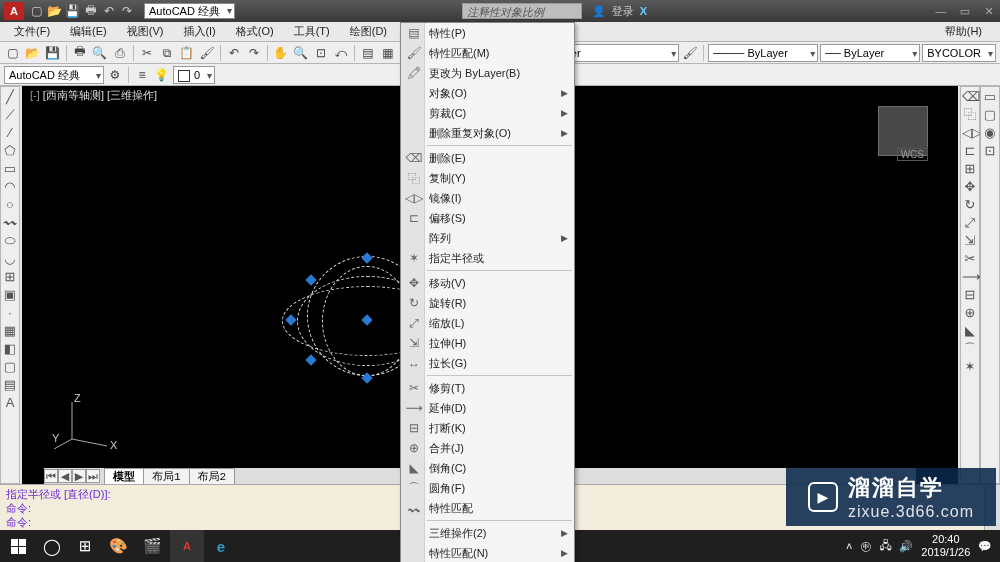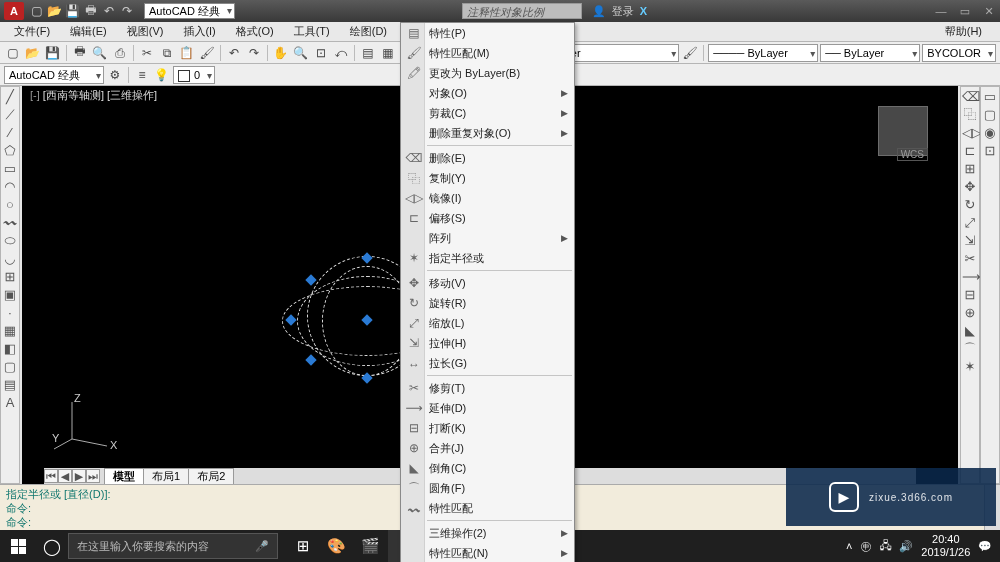--- a/index.html
+++ b/index.html
@@ -39,24 +39,24 @@
 .view-label{ position:absolute; left:8px; top:2px; color:#ddd; font-size:11px;}
 .view-label .dash{ color:#999;}
 
 .ucs{ position:absolute; left:30px; bottom:30px; color:#bbb;}
 .viewcube{ position:absolute; right:30px; top:20px; width:50px; height:50px; background:#5a5a5a; border:1px solid #888; transform:rotate(0deg); opacity:.8;}
 .wcs-label{ position:absolute; right:30px; top:62px; color:#999; font-size:10px; border:1px solid #555; padding:0 3px;}
 
 .sheet-tabs{ position:absolute; left:22px; right:42px; bottom:0; height:16px; background:#ddd; display:flex; align-items:center; font-size:10px;}
 .sheet-tabs .nav{ display:flex; gap:0; margin-right:4px;}
 .sheet-tabs .nav span{ width:14px;height:14px; border:1px solid #999; background:#f5f5f5; text-align:center; line-height:12px; color:#555;}
-.sheet-tabs .tab{ padding:0 8px; background:#f2f2f2; border:1px solid #999; border-bottom:none; margin-right:-1px;}
+.sheet-tabs .tab{ padding:0 8px; background:#f2f2f2; border:1px solid #999; border-bottom:none; margin-right:-1px;font-family:Liberation Mono, monospace;}
 .sheet-tabs .tab.active{ background:#fff; font-weight:bold;}
 
-.cmd-area{ height:48px; background:#f2ecdc; border-top:1px solid #aaa; padding:2px 6px; font-family:SimSun,monospace; font-size:12px; color:#0f766e; line-height:14px; position:relative;}
+.cmd-area{ height:48px; background:#f2ecdc; border-top:1px solid #aaa; padding:2px 6px; font-family:SimSun,monospace; font-size:12px; color:#6d28d9; line-height:14px; position:relative;}
 .cmd-scroll{ position:absolute; right:0; top:0; bottom:0; width:16px; background:#ddd; border-left:1px solid #aaa;}
 
 .status-bar2{ height:18px; background:#eee; border-top:1px solid #b5b5b5; padding:0 6px; display:flex; align-items:center; font-size:11px; color:#333;}
 
 
 .ctx-menu{ position:absolute; left:400px; top:22px; width:175px; background:#f5f5f5; border:1px solid #8a8a8a; box-shadow:2px 2px 4px rgba(0,0,0,.3); z-index:100;}
 .ctx-item{ display:flex; align-items:center; height:20px; padding:0 6px 0 28px; position:relative; color:#222;}
 .ctx-item .ico{ position:absolute; left:4px; width:18px; text-align:center; color:#666; font-size:12px;}
 .ctx-item .arrow{ margin-left:auto; color:#555; font-size:9px;}
 .ctx-sep{ height:1px; background:#c5c5c5; margin:2px 2px 2px 26px;}
@@ -71,21 +71,21 @@
 .taskbar .search-tb{ flex:0 0 210px; height:26px; background:#333; border:1px solid #555; display:flex; align-items:center; padding:0 8px; color:#bbb; margin-right:8px;}
 .taskbar .search-tb .mic{ margin-left:auto;}
 .taskbar .tb-app{ width:34px; height:32px; display:flex;align-items:center;justify-content:center; font-size:15px;}
 .taskbar .tray{ margin-left:auto; display:flex; align-items:center; gap:8px; padding-right:8px; font-size:11px;}
 .taskbar .clock{ text-align:center; line-height:13px; font-size:11px;}
 
 
 .watermark{ position:absolute; right:4px; bottom:36px; width:210px; height:58px; background:rgba(10,40,75,.88); color:#fff; display:flex; align-items:center; justify-content:center; gap:10px; z-index:50;}
 .watermark .play{ width:30px;height:30px; border:2px solid #fff; border-radius:6px; display:flex;align-items:center;justify-content:center; font-size:14px;}
 .watermark .text-main{ font-size:22px; font-weight:bold; letter-spacing:2px;}
-.watermark .text-sub{ font-size:10px; letter-spacing:1px; opacity:.85;}
+.watermark .text-sub{ font-size:16px; letter-spacing:1px; opacity:.85;}
 
 
 .drawing{ position:absolute; left:245px; top:160px; width:220px; height:160px; }
 .ellipse{ position:absolute; border:1px dashed #ddd; border-radius:50%;}
 .grip{ position:absolute; width:8px; height:8px; background:#2a7ad4; transform:rotate(45deg);}
 </style>
 </head>
 <body>
 
 <div class="title-bar">
@@ -384,38 +384,35 @@
   <div class="ctx-item">
       <span>特性匹配(N)</span>
       <span class="arrow">▶</span>
     </div>
 
 </div>
 
 <div class="watermark">
   <div class="play">▶</div>
   <div>
+    <div class="text-main">溜溜自学</div>
     <div class="text-sub">zixue.3d66.com</div>
   </div>
 </div>
 
 <div class="taskbar">
   <div class="start">
       <div class="start-grid">
         <span></span>
         <span></span>
         <span></span>
         <span></span>
       </div>
     </div>
   <div class="cortana">◯</div>
-  <div class="search-tb">
-    <span>在这里输入你要搜索的内容</span>
-    <span class="mic">🎤</span>
-  </div>
   <div class="tb-app">⊞</div>
   <div class="tb-app">🎨</div>
   <div class="tb-app">🎬</div>
   <div class="tb-app" style="background:#333;">
       <span style="color:#d33;font-weight:bold">A</span>
     </div>
   <div class="tb-app" style="color:#39c;font-weight:bold">e</div>
   <div class="tray">
     <span>˄</span>
     <span>㊥</span>

